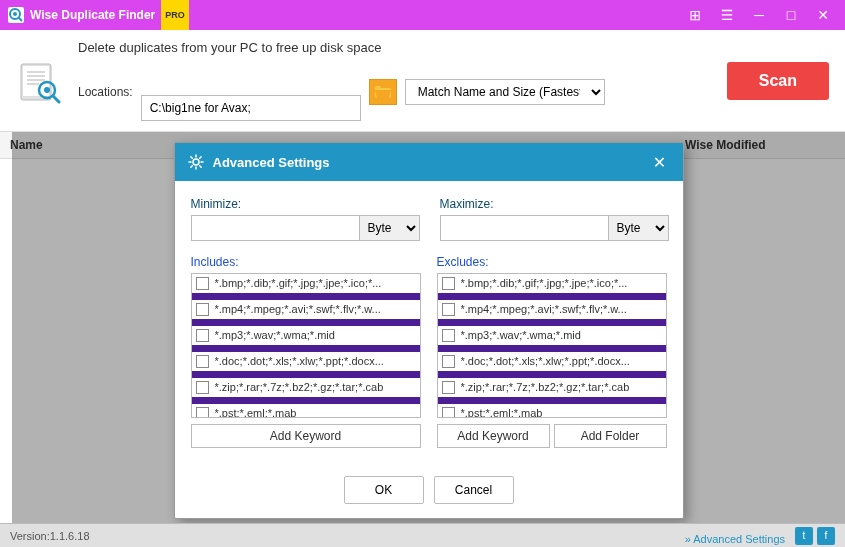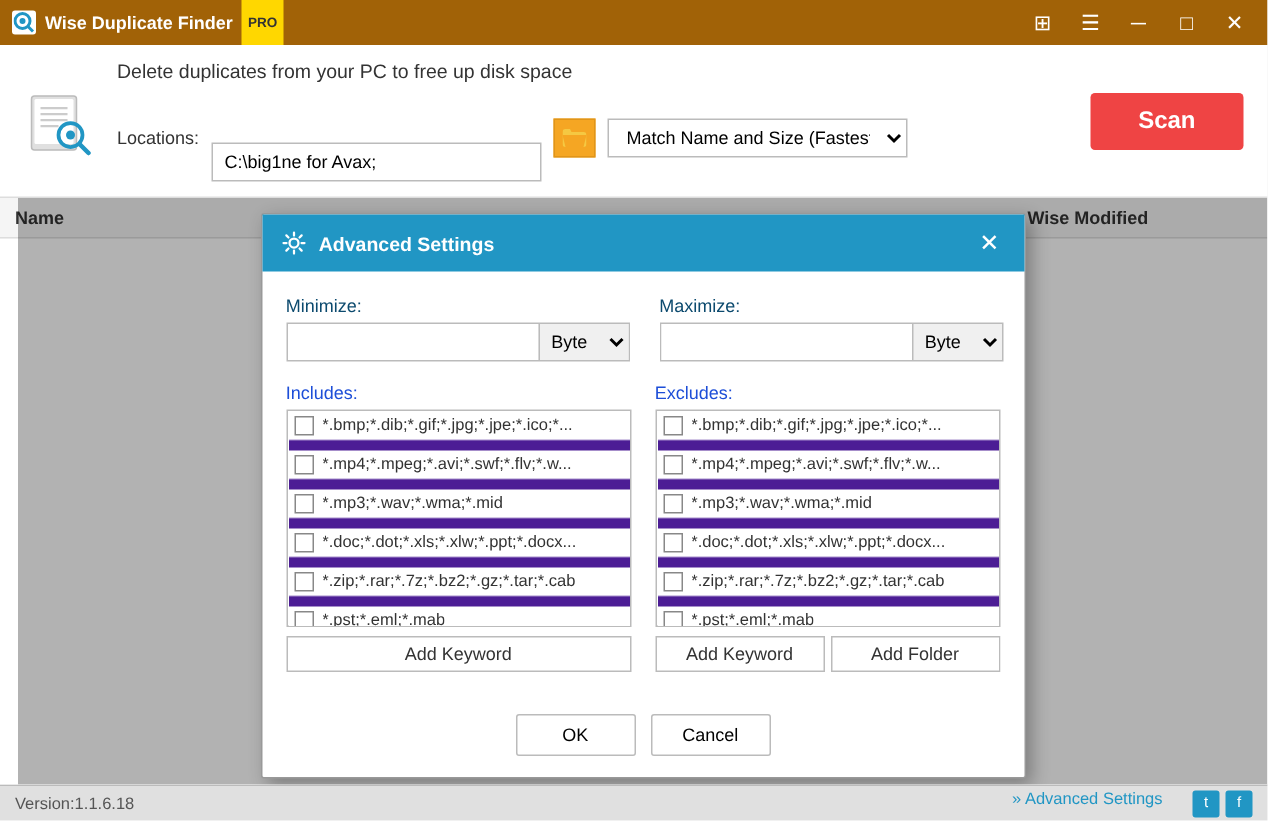--- a/index.html
+++ b/index.html
@@ -9,21 +9,21 @@
       background: #f0f0f0;
       width: 845px;
       height: 547px;
       overflow: hidden;
       display: flex;
       flex-direction: column;
     }
 
     
     .title-bar {
-      background: #a16207;
+      background: #d946ef;
       height: 30px;
       display: flex;
       align-items: center;
       justify-content: space-between;
       padding: 0 8px;
       flex-shrink: 0;
     }
     .title-bar-left {
       display: flex;
       align-items: center;
@@ -572,20 +572,20 @@
       <div class="modal-footer">
         <button class="ok-btn">OK</button>
         <button class="cancel-btn">Cancel</button>
       </div>
     </div>
   </div>
 </div>
 
 <div class="status-bar">
   <span class="status-version">Version:1.1.6.18</span>
-  <div style="display:flex; align-items:flex-start; gap:20px;">
+  <div style="display:flex; align-items:flex-end; gap:10px;">
     <span class="advanced-link">» Advanced Settings</span>
     <div class="social-icons">
       <div class="social-icon">t</div>
       <div class="social-icon">f</div>
     </div>
   </div>
 </div>
 
 </body></html>

